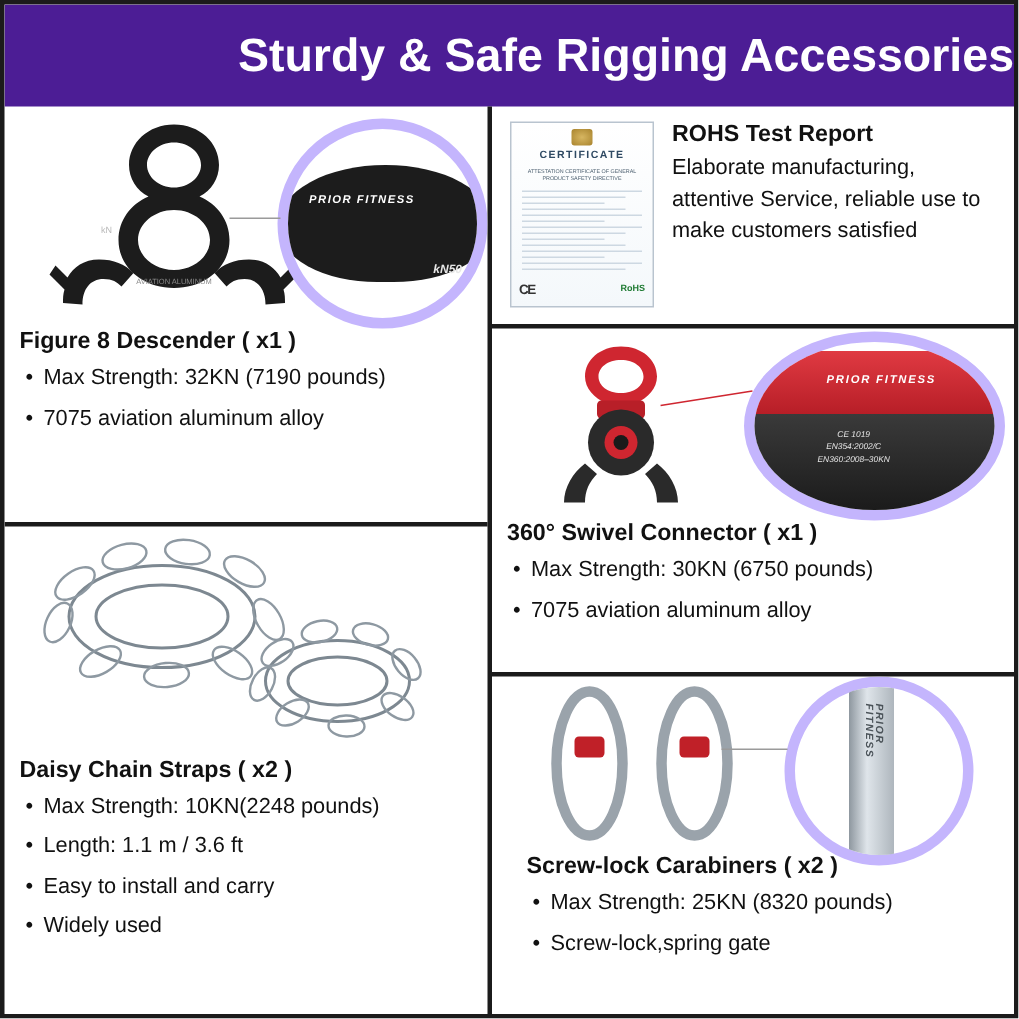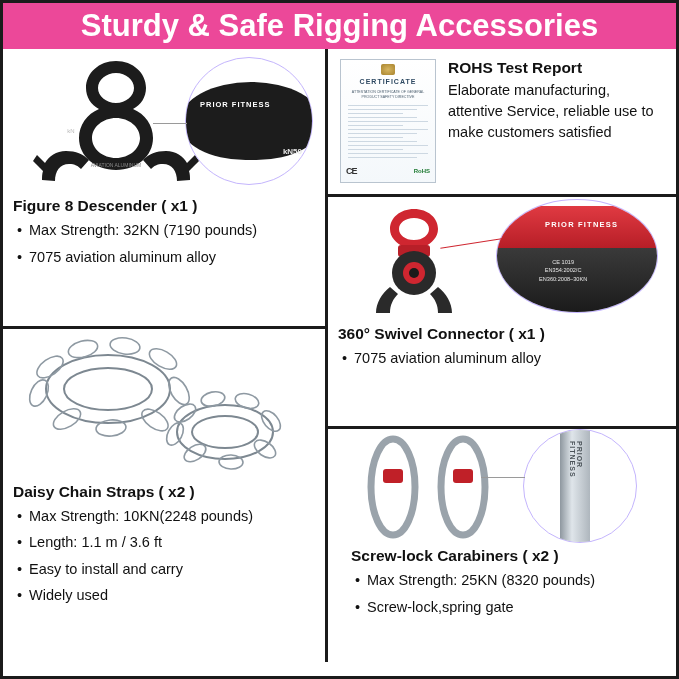--- a/index.html
+++ b/index.html
@@ -16,25 +16,25 @@
     width: 679px;
     height: 679px;
     background: #ffffff;
     box-sizing: border-box;
     border: 3px solid #1b1b1b;
     overflow: hidden;
   }
 
   
   .header {
-    height: 46px;
-    background: #ec4899;
+    height: 68px;
+    background: #4c1d95;
     display: flex;
     align-items: center;
-    justify-content: center;
+    justify-content: flex-end;
     box-sizing: border-box;
   }
   .header-title {
     color: #ffffff;
     font-size: 31px;
     font-weight: bold;
     letter-spacing: 0px;
     white-space: nowrap;
   }
 
@@ -104,23 +104,24 @@
   
   .fig8-wrap { height: 140px; }
   .fig8 {
     position: absolute;
     left: 18px;
     top: 6px;
   }
   .callout-circle {
     position: absolute;
     border-radius: 50%;
-    border: 1px solid #c4b5fd;
+    border: 7px solid #c4b5fd;
     overflow: hidden;
     background: #ffffff;
+    font-style: italic;
   }
 
   
   .cert-box {
     width: 96px;
     height: 124px;
     border: 1px solid #b9c4cf;
     background: linear-gradient(#ffffff, #f4f8fb);
     box-sizing: border-box;
     padding: 5px 4px;
@@ -350,20 +351,21 @@
               <div>CE 1019</div>
               <div>EN354:2002/C</div>
               <div>EN360:2008–30KN</div>
             </div>
           </div>
           <div style="position:absolute; left:112px; top:46px; width:62px; height:1px; background:#cf2630; transform:rotate(-9deg);"></div>
         </div>
 
         <div class="panel-title" style="margin-top:10px;">360° Swivel Connector ( x1 )</div>
         <ul class="bullets">
+          <li>Max Strength: 30KN (6750 pounds)</li>
           <li>7075 aviation aluminum alloy</li>
         </ul>
       </div>
 
       <div class="panel" style="flex:1;padding-left:13px;">
         <div class="art cara-art">
           <svg width="150" height="108" viewBox="0 0 150 108" style="position:absolute; left:14px; top:4px;">
             <g>
               <ellipse cx="38" cy="54" rx="22" ry="48" fill="none" stroke="#9aa3ab" stroke-width="7"></ellipse>
               <rect x="28" y="36" width="20" height="14" rx="3" fill="#c02028"></rect>

